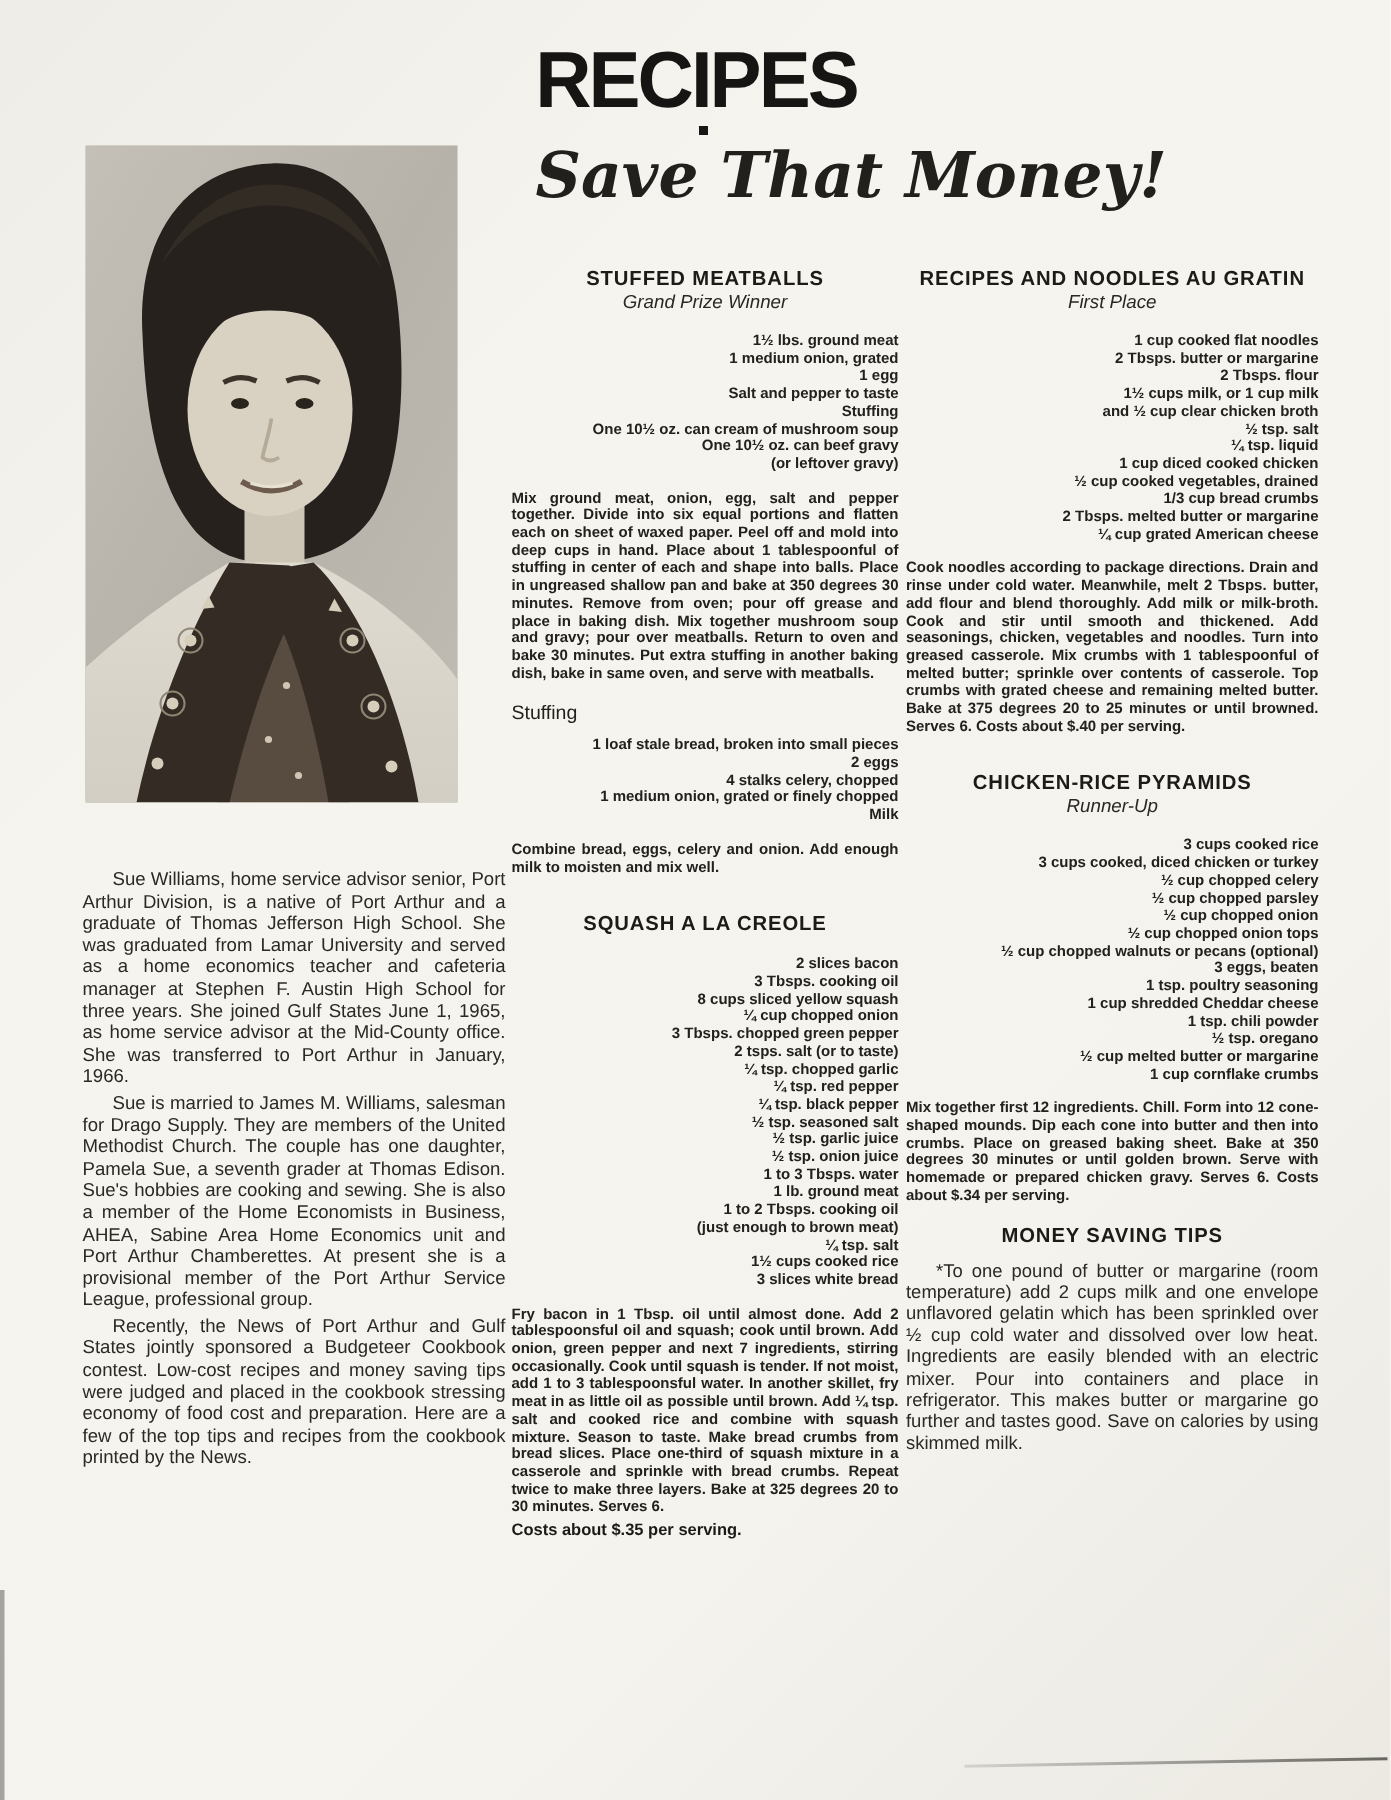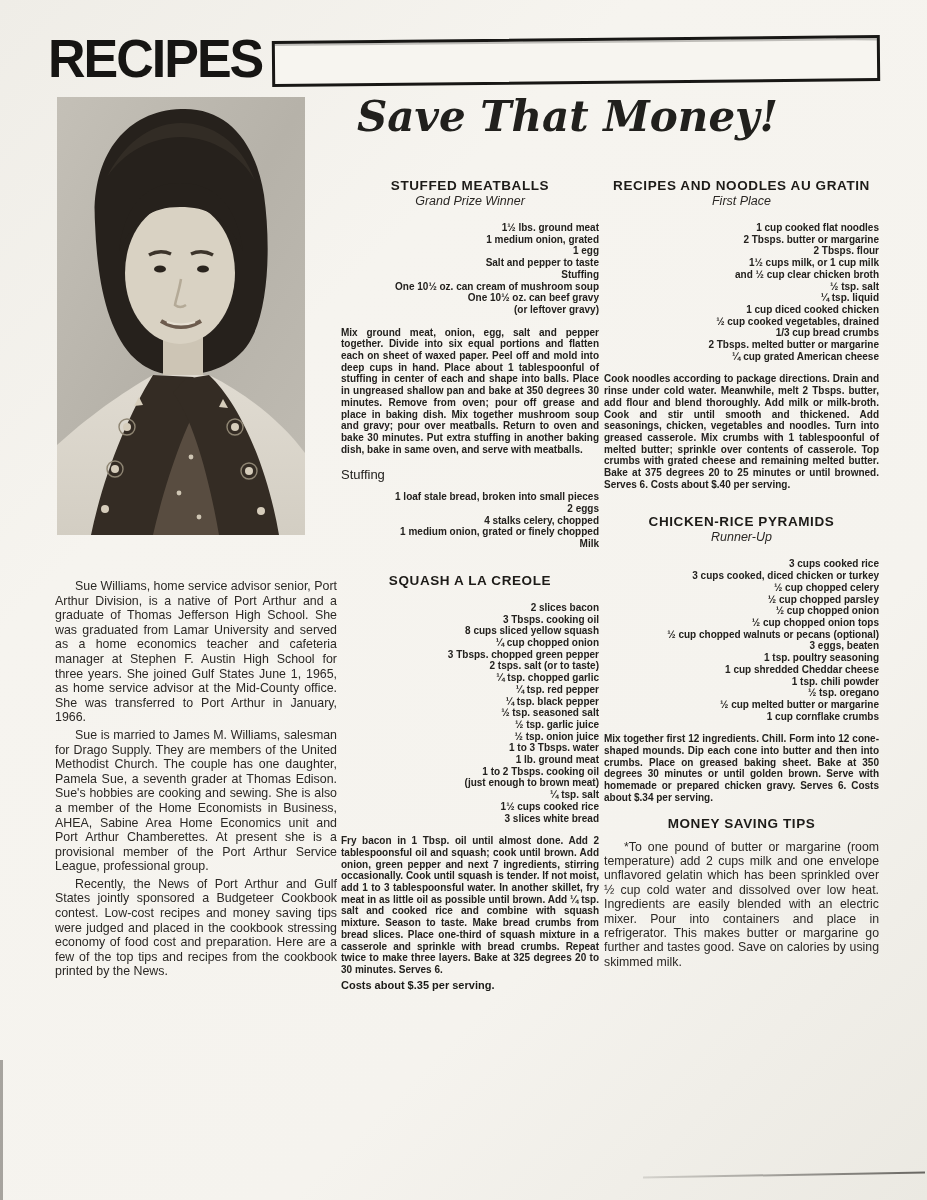--- a/index.html
+++ b/index.html
@@ -4,21 +4,21 @@
 <style>
   html,body{margin:0;padding:0;}
   body{
     width:927px;height:1200px;position:relative;overflow:hidden;
     background:linear-gradient(135deg,#efede7 0%,#f6f4ef 30%,#f5f3ee 70%,#ebe9e2 100%);
     font-family:"Liberation Sans",sans-serif;color:#201e1b;
   }
   .page{position:absolute;inset:0;}
 
   
-  .masthead{position:absolute;left:48px;top:28px;width:832px;height:62px;display:flex;align-items:center;}
+  .masthead{position:absolute;left:48px;top:28px;width:832px;height:62px;display:flex;align-items:center;flex-direction:column;}
   .masthead-title{
     font-size:52px;font-weight:bold;letter-spacing:-2px;color:#161513;
     transform:scaleY(1.02);line-height:1;
   }
   .masthead-box{
     flex:1;height:40px;margin-left:10px;margin-top:4px;
     border:3px solid #181715;transform:rotate(-0.55deg);
     box-shadow:inset 0 2px 0 rgba(24,23,21,.25);
     background:#f7f5f0;
   }
@@ -165,20 +165,21 @@
     <p class="method">Mix ground meat, onion, egg, salt and pepper together. Divide into six equal portions and flatten each on sheet of waxed paper. Peel off and mold into deep cups in hand. Place about 1 tablespoonful of stuffing in center of each and shape into balls. Place in ungreased shallow pan and bake at 350 degrees 30 minutes. Remove from oven; pour off grease and place in baking dish. Mix together mushroom soup and gravy; pour over meatballs. Return to oven and bake 30 minutes. Put extra stuffing in another baking dish, bake in same oven, and serve with meatballs.</p>
 
     <div class="r-subhead">Stuffing</div>
     <div class="ings">
         <div class="ing-line">1 loaf stale bread, broken into small pieces</div>
         <div class="ing-line">2 eggs</div>
         <div class="ing-line">4 stalks celery, chopped</div>
         <div class="ing-line">1 medium onion, grated or finely chopped</div>
         <div class="ing-line">Milk</div>
       </div>
+    <p class="method">Combine bread, eggs, celery and onion. Add enough milk to moisten and mix well.</p>
 
     <div class="section-gap"></div>
     <h2 class="r-head" style="margin-bottom:13px;">SQUASH A LA CREOLE</h2>
     <div class="ings">
         <div class="ing-line">2 slices bacon</div>
         <div class="ing-line">3 Tbsps. cooking oil</div>
         <div class="ing-line">8 cups sliced yellow squash</div>
         <div class="ing-line">¼ cup chopped onion</div>
         <div class="ing-line">3 Tbsps. chopped green pepper</div>
         <div class="ing-line">2 tsps. salt (or to taste)</div>

